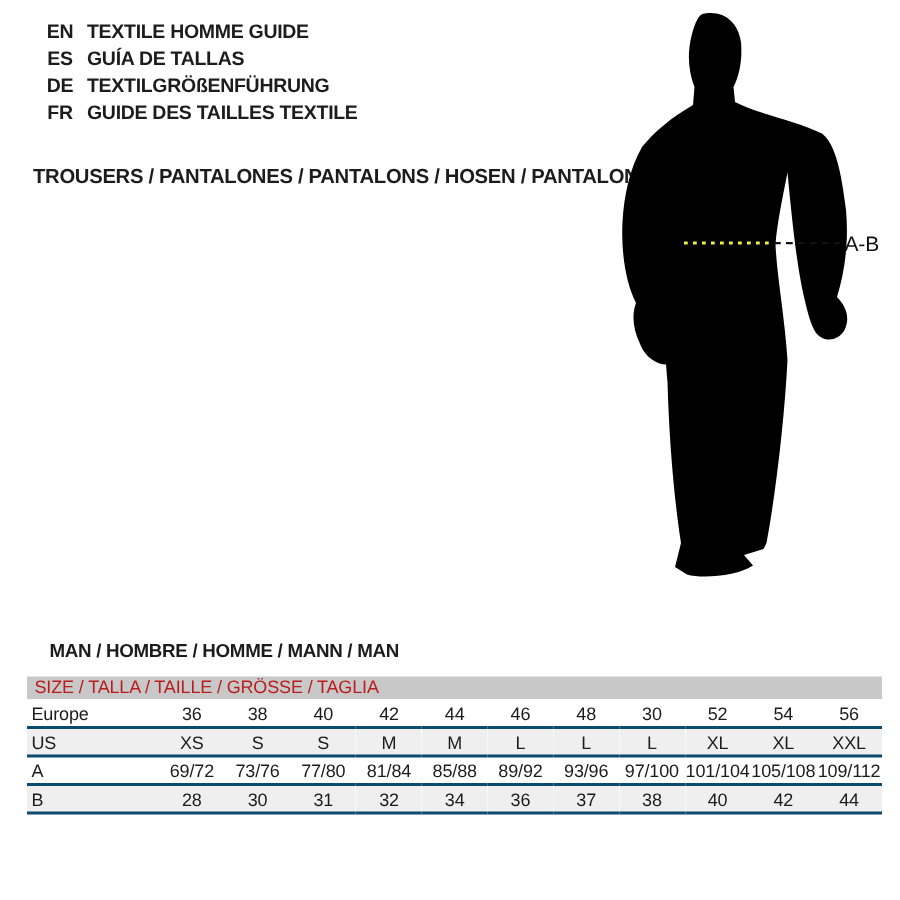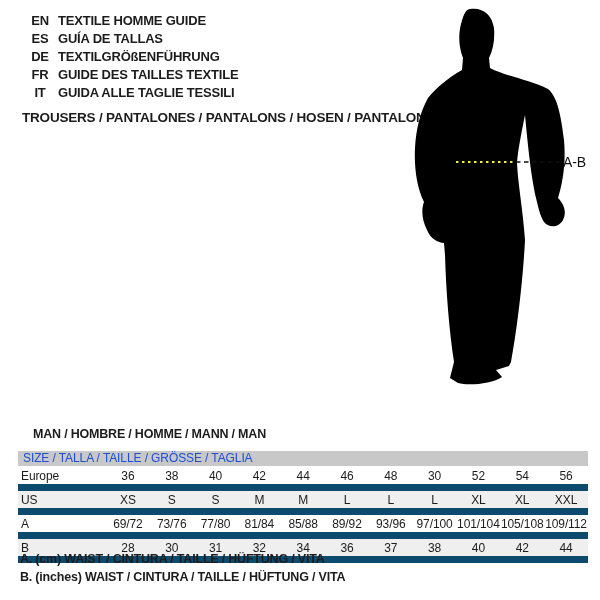--- a/index.html
+++ b/index.html
@@ -21,45 +21,44 @@
   
   .category-title{position:absolute;top:110px;left:22px;font-size:13.5px;font-weight:bold;letter-spacing:-0.2px;}
   .gender-title{position:absolute;top:427px;left:20px;font-size:12.5px;font-weight:bold;letter-spacing:-0.2px;margin-left:13px;}
   
   .figure{position:absolute;top:0;left:0;width:600px;height:600px;}
   .figure text{font-family:"Liberation Sans","DejaVu Sans",sans-serif;font-size:14px;fill:#111;}
   
   .size-table-wrap{position:absolute;top:451px;left:18px;width:570px;}
   .size-header{
     background:var(--header-bg);height:15px;line-height:15px;font-size:12px;
-    padding-left:5px;margin-bottom:1px;color:#1d4ed8;
+    padding-left:5px;margin-bottom:1px;color:#b91c1c;
   }
   table.size-table{width:100%;border-collapse:collapse;table-layout:fixed;}
   table.size-table td{
     font-size:12px;height:17px;text-align:center;padding:0;
-    border-bottom:7px solid #0c4a6e;white-space:nowrap;overflow:hidden;
+    border-bottom:2px solid #0c4a6e;white-space:nowrap;overflow:hidden;
   }
   table.size-table td.row-label{text-align:left;padding-left:3px;}
   table.size-table col.label-col{width:88px;}
   table.size-table tr.alt{background:var(--alt-bg);}
   
   .notes{position:absolute;top:551px;left:20px;}
   .note-line{font-size:12.5px;font-weight:bold;line-height:17.5px;letter-spacing:-0.2px;}
 </style>
 </head>
 <body>
 
 <div class="page">
 
   <div class="lang-list">
       <div class="lang-row"><span class="lang-code">EN</span><span class="lang-label">TEXTILE HOMME GUIDE</span></div>
       <div class="lang-row"><span class="lang-code">ES</span><span class="lang-label">GUÍA DE TALLAS</span></div>
       <div class="lang-row"><span class="lang-code">DE</span><span class="lang-label">TEXTILGRÖßENFÜHRUNG</span></div>
       <div class="lang-row"><span class="lang-code">FR</span><span class="lang-label">GUIDE DES TAILLES TEXTILE</span></div>
-      <div class="lang-row"><span class="lang-code">IT</span><span class="lang-label">GUIDA ALLE TAGLIE TESSILI</span></div>
     </div>
 
   <div class="category-title">TROUSERS / PANTALONES / PANTALONS / HOSEN / PANTALONI</div>
 
   <svg class="figure" viewBox="0 0 600 600" xmlns="http://www.w3.org/2000/svg" aria-hidden="true">
     <path fill="#000000" d="
       M 470 9
       C 483 7 492 15 494 28
       C 495 40 493 50 489 58
       L 490 68
@@ -157,18 +156,14 @@
             <td>37</td>
             <td>38</td>
             <td>40</td>
             <td>42</td>
             <td>44</td>
           </tr>
         </tbody>
     </table>
   </div>
 
-  <div class="notes">
-      <div class="note-line">A. (cm) WAIST / CINTURA / TAILLE / HÜFTUNG / VITA</div>
-      <div class="note-line">B. (inches) WAIST / CINTURA / TAILLE / HÜFTUNG / VITA</div>
-    </div>
 
 </div>
 
 </body></html>

